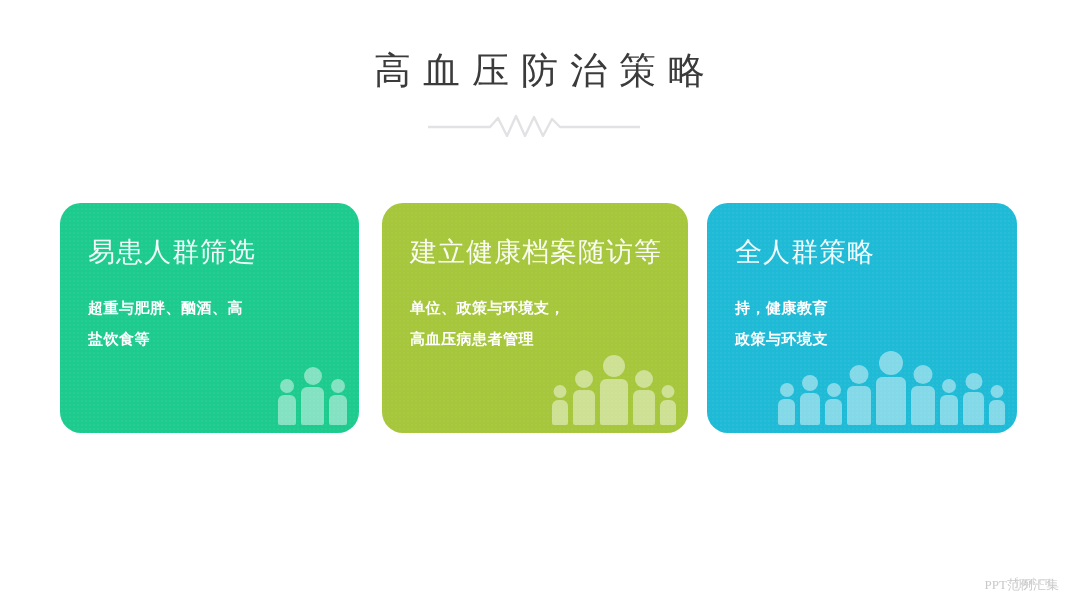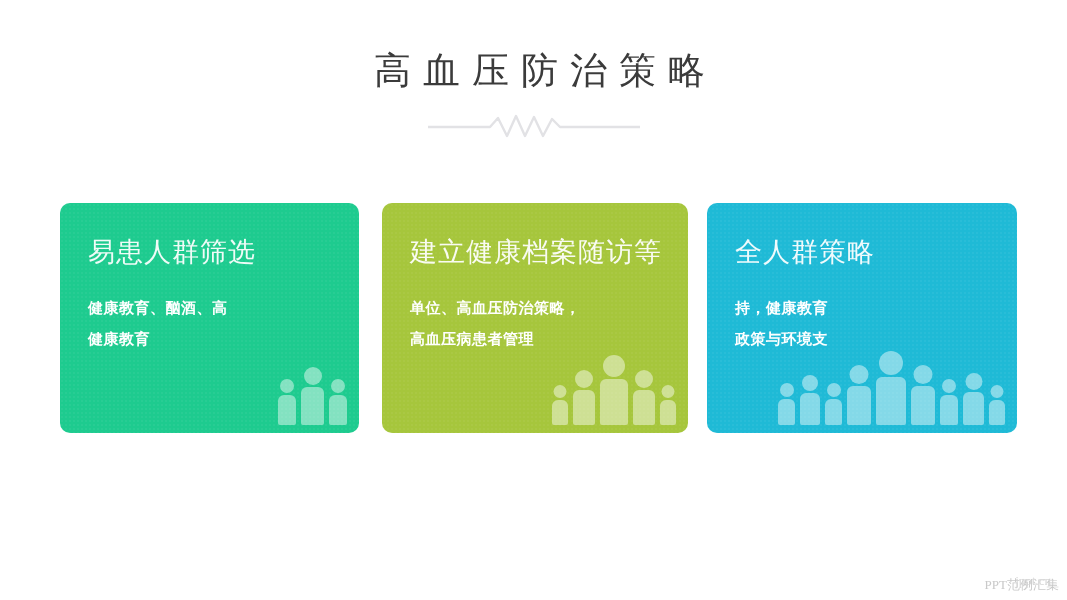--- a/index.html
+++ b/index.html
@@ -61,21 +61,21 @@
     left: 60px;
     top: 203px;
     width: 957px;
     height: 230px;
   }
 
   .card {
     position: absolute;
     top: 0;
     height: 230px;
-    border-radius: 10px;
+    border-radius: 21px;
     overflow: hidden;
     box-sizing: border-box;
   }
   .card-1 { left: 0px;   width: 299px; background: #1ecb8f; }
   .card-2 { left: 322px; width: 306px; background: #a6c63c; }
   .card-3 { left: 647px; width: 310px; background: #1fbad6; padding-left: 32px; }
 
   
   .card::after {
     content: "";
@@ -180,43 +180,43 @@
     <svg width="212" height="26" viewBox="0 0 212 26" aria-hidden="true">
       <polyline points="0,13 52,13 62,13 70,4 79,22 88,2 97,22 106,3 115,22 124,5 132,13 142,13 212,13" fill="none" stroke="#e2e2e5" stroke-width="2.4" stroke-linecap="round" stroke-linejoin="round"></polyline>
     </svg>
   </div>
 
   <div class="cards">
 
     <div class="card card-1">
       <div class="card-heading">易患人群筛选</div>
       <div class="card-body">
-        <span class="line">健康教育、酗酒、高</span>
-        <span class="line">健康教育</span>
+        <span class="line">超重与肥胖、酗酒、高</span>
+        <span class="line">盐饮食等</span>
       </div>
       <div class="people">
           <span class="person" style="width: 18px; height: 46px;">
             <span class="head" style="width: 14px; height: 14px;"></span>
             <span class="body" style="height: 30px;"></span>
           </span>
           <span class="person" style="width: 23px; height: 58px;">
             <span class="head" style="width: 18px; height: 18px;"></span>
             <span class="body" style="height: 38px;"></span>
           </span>
           <span class="person" style="width: 18px; height: 46px;">
             <span class="head" style="width: 14px; height: 14px;"></span>
             <span class="body" style="height: 30px;"></span>
           </span>
         </div>
     </div>
 
     <div class="card card-2">
       <div class="card-heading">建立健康档案随访等</div>
       <div class="card-body">
-        <span class="line">单位、高血压防治策略，</span>
+        <span class="line">单位、政策与环境支，</span>
         <span class="line">高血压病患者管理</span>
       </div>
       <div class="people">
           <span class="person" style="width: 16px; height: 40px;">
             <span class="head" style="width: 13px; height: 13px;"></span>
             <span class="body" style="height: 25px;"></span>
           </span>
           <span class="person" style="width: 22px; height: 55px;">
             <span class="head" style="width: 18px; height: 18px;"></span>
             <span class="body" style="height: 35px;"></span>

